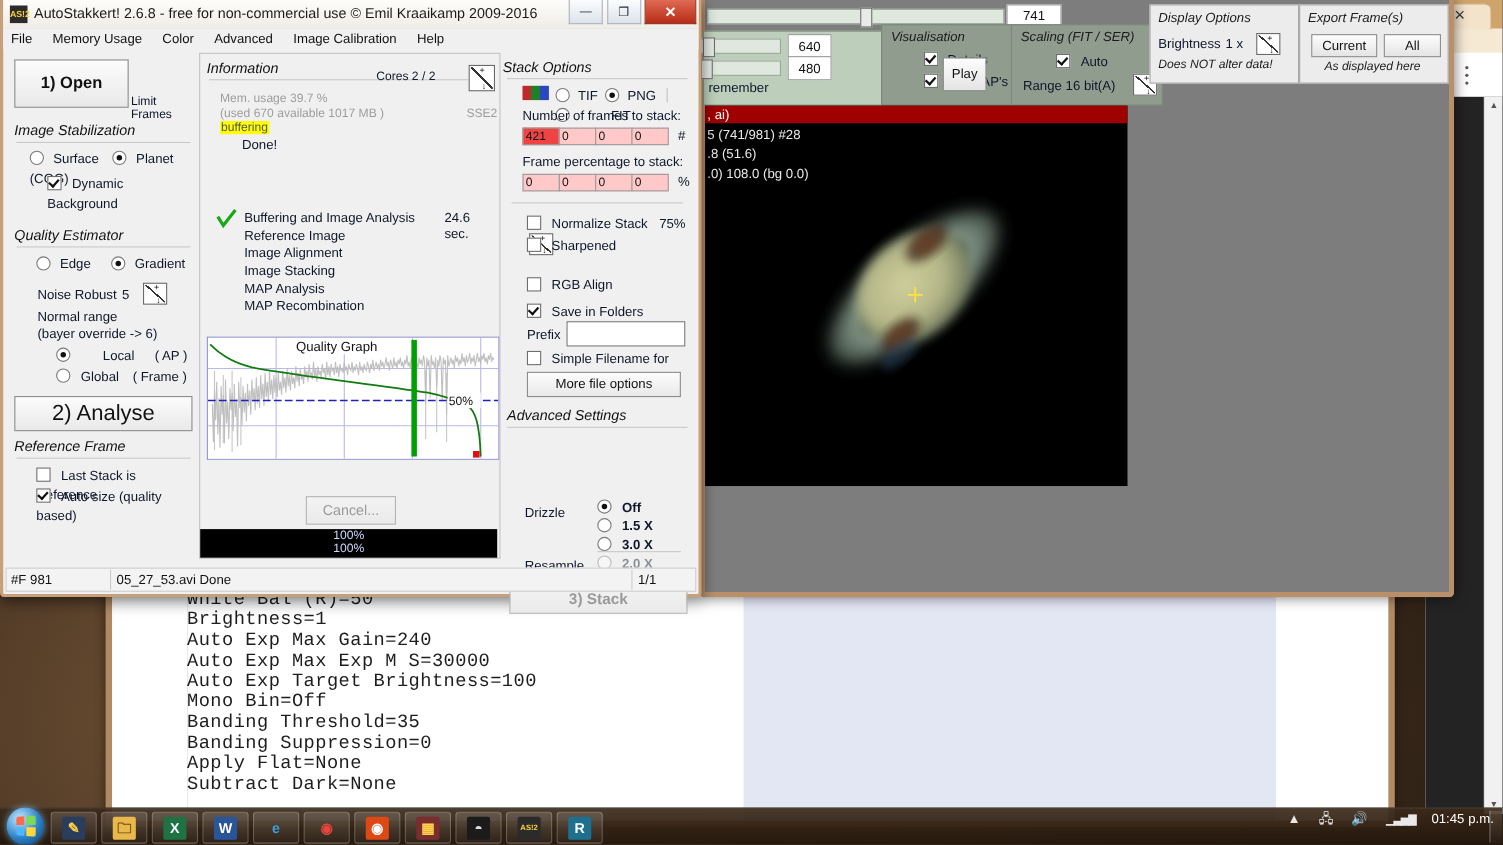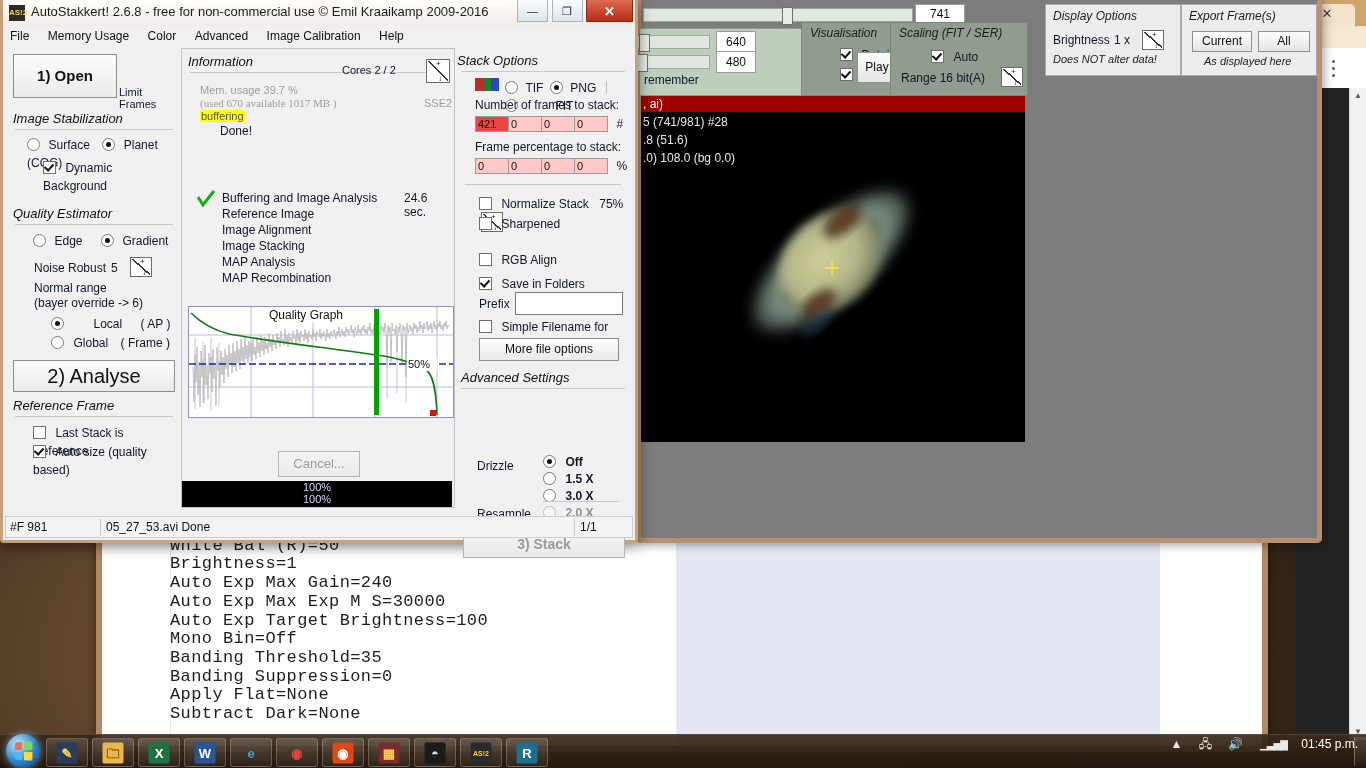--- a/index.html
+++ b/index.html
@@ -198,21 +198,21 @@
         <span class="lbl" style="margin-left:4px;">Details</span>
       </div>
       <div style="position:absolute;left:38px;top:42px;">
         <span class="ckbox on"></span>
         <span class="lbl" style="margin-left:4px;">Draw AP's</span>
       </div>
     </div>
 
     <div class="btn3d" style="position:absolute;left:216px;top:52px;width:38px;height:29px;line-height:29px;">Play</div>
 
-    <div class="panelgrp" style="left:249px;top:22px;width:136px;height:72px;background:#8f9c8e;border-color:#7b877a;">
+    <div class="panelgrp" style="left:278px;top:22px;width:136px;height:72px;background:#8f9c8e;border-color:#7b877a;">
       <div class="grptitle" style="position:absolute;left:8px;top:3px;">Scaling (FIT / SER)</div>
       <div style="position:absolute;left:40px;top:24px;">
         <span class="ckbox on"></span>
         <span class="lbl" style="margin-left:5px;">Auto</span>
       </div>
       <div class="lbl" style="position:absolute;left:10px;top:48px;">Range 16 bit(A)</div>
       <span class="spinicon" style="position:absolute;left:110px;top:44px;">
         <span class="u">+</span>
           <span class="d">↓</span>
       </span>
@@ -373,21 +373,21 @@
   <div class="asframe" style="left:178px;top:48px;width:272px;height:458px;">
     <div class="ashdr" style="position:absolute;left:6px;top:5px;">Information</div>
     <div class="ashr" style="position:absolute;left:8px;top:23px;width:256px;"></div>
     <div class="lbl" style="position:absolute;left:160px;top:15px;font-size:11px;">Cores 2 / 2</div>
     <span class="spinicon" style="position:absolute;left:244px;top:10px;width:22px;height:22px;">
       <span class="u">+</span>
         <span class="d">↓</span>
     </span>
 
     <div class="lblgray" style="position:absolute;left:18px;top:35px;">Mem. usage 39.7 %</div>
-    <div class="lblgray" style="position:absolute;left:18px;top:48px;font-family:Liberation Serif, serif;">(used 670 available 1017 MB )</div>
+    <div class="lblgray" style="position:absolute;left:18px;top:48px;">(used 670 available 1017 MB )</div>
     <div style="position:absolute;left:18px;top:61px;background:#ffff00;font-size:11px;color:#555;padding:0 1px;">buffering</div>
     <div class="lblgray" style="position:absolute;left:242px;top:48px;">SSE2</div>
     <div class="lbl" style="position:absolute;left:38px;top:75px;">Done!</div>
 
     <div style="position:absolute;left:14px;top:140px;width:250px;">
       <svg width="20" height="18" style="position:absolute;left:0;top:1px;">
         <path d="M2 7 L7 15 L18 1" stroke="#1aa81a" stroke-width="3" fill="none"></path>
       </svg>
       <div class="lbl" style="position:absolute;left:26px;top:2px;">Buffering and Image Analysis</div>
       <div class="lbl" style="position:absolute;left:208px;top:2px;">24.6 sec.</div>

